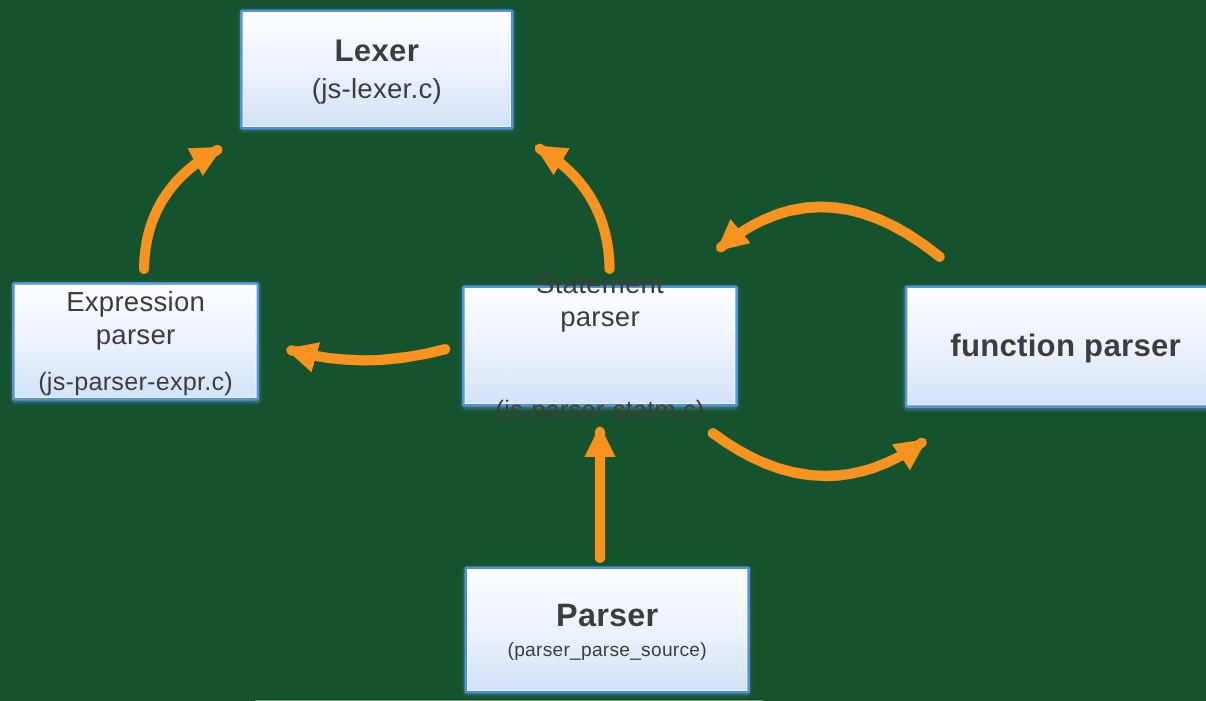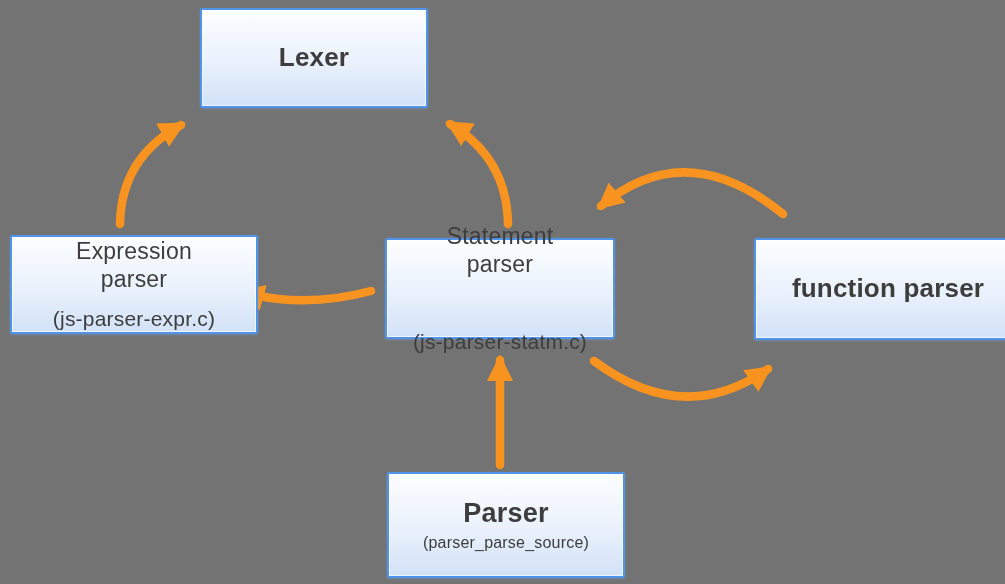--- a/index.html
+++ b/index.html
@@ -13,21 +13,21 @@
   * { margin: 0; padding: 0; box-sizing: border-box; }
   html, body { background: #ffffff; }
   body {
     font-family: "Liberation Sans", "DejaVu Sans", sans-serif;
     color: var(--text);
   }
   .canvas {
     position: relative;
     width: 1005px;
     height: 584px;
-    background: #737373;
+    background: #14532d;
     overflow: hidden;
   }
   .arrows {
     position: absolute;
     inset: 0;
     width: 1005px;
     height: 584px;
     pointer-events: none;
   }
   .node {
@@ -54,21 +54,21 @@
   }
   .node .subtitle {
     line-height: 1.25;
     letter-spacing: 0.2px;
   }
   
   .node-lexer      { left: 200px; top: 8px;   width: 228px; height: 100px; }
   .node-lexer .title      { font-size: 26px; font-weight: 700; }
   .node-lexer .subtitle   { font-size: 23px; margin-top: 2px; }
 
-  .node-expression { left: 10px;  top: 235px; width: 248px; height: 99px; }
+  .node-expression { left: 10px;  top: 235px; width: 206px; height: 99px; }
   .node-expression .title { font-size: 23px; font-weight: 400; }
   .node-expression .subtitle { font-size: 21px; margin-top: 13px; }
 
   .node-statement  { left: 385px; top: 238px; width: 230px; height: 101px; gap: 48px; }
   .node-statement .title  { font-size: 23px; font-weight: 400; }
   .node-statement .subtitle { font-size: 21px; margin-top: 3px; text-align: right; }
 
   .node-function   { left: 754px; top: 238px; width: 268px; height: 102px; }
   .node-function .title   { font-size: 26px; font-weight: 700; }
   .node-function .subtitle { font-size: 20px; margin-top: 2px; }
@@ -98,20 +98,21 @@
     <path class="edge" marker-end="url(#head)" d="M 120 224 Q 121 158 181 125" stroke="#f7931e"></path>
     <path class="edge" marker-end="url(#head)" d="M 508 224 Q 507 158 450 124" stroke="#f7931e"></path>
     <path class="edge" marker-end="url(#head)" d="M 371 291 Q 303 309 243 292" stroke="#f7931e"></path>
     <path class="edge" marker-end="url(#head)" d="M 783 214 Q 686 135 601 206" stroke="#f7931e"></path>
     <path class="edge" marker-end="url(#head)" d="M 594 361 Q 684 428 768 369" stroke="#f7931e"></path>
     <path class="edge" marker-end="url(#head)" d="M 500 465 L 500 360" stroke="#f7931e"></path>
   </svg>
 
   <div class="node node-lexer">
     <div class="title">Lexer</div>
+    <div class="subtitle">(js-lexer.c)</div>
   </div>
 
   <div class="node node-expression">
     <div class="title">Expression
 parser</div>
     <div class="subtitle">(js-parser-expr.c)</div>
   </div>
 
   <div class="node node-statement">
     <div class="title">Statement

